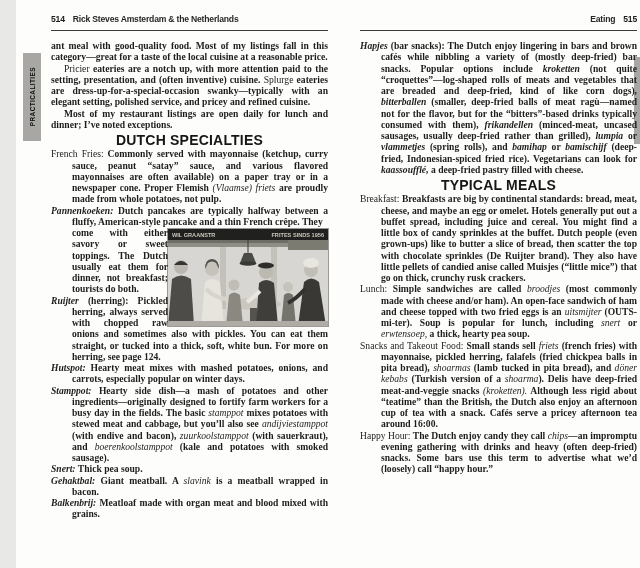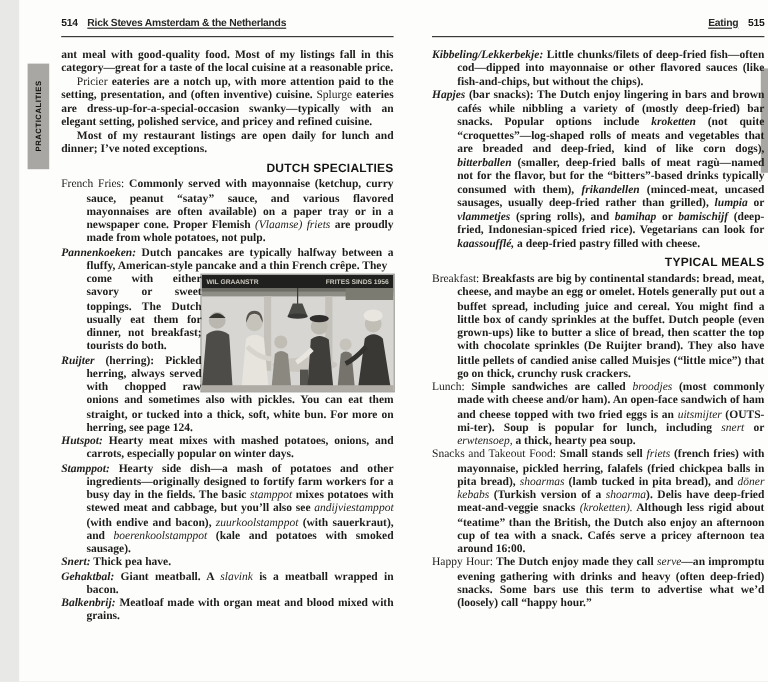--- a/index.html
+++ b/index.html
@@ -6,29 +6,29 @@
   .spread{position:relative;width:640px;height:568px;background:#fdfdfb;overflow:hidden;
           font-family:"Liberation Serif",serif;color:#1e1d1b;margin-left:16px;}
   .page{position:absolute;top:14px;width:277px;}
   .page.left{left:35px;}
   .page.right{left:344px;}
   .pg-header{display:flex;align-items:baseline;gap:8px;
              font-family:"Liberation Sans",sans-serif;font-size:8.6px;
              letter-spacing:-0.2px;color:#1b1b1a;
              border-bottom:1.6px solid #3a3a38;padding-bottom:4px;height:12px;}
   .pg-header .num{font-weight:bold;}
-  .pg-header .ttl{font-weight:bold;color:#272725;text-decoration:underline;}
+  .pg-header .ttl{font-weight:bold;color:#272725;}
   .page.right .pg-header{justify-content:flex-end;}
   .blocks{margin-top:9px;font-size:9.6px;line-height:11.25px;text-align:justify;}
   .blocks p{margin:0;}
   p.para.ind{text-indent:13px;}
   p.entry{padding-left:21px;text-indent:-21px;}
   p.entry.cont{text-indent:0;}
-  .sec-h{font-family:"Liberation Sans",sans-serif;font-weight:bold;font-size:10px;
-         letter-spacing:0.2px;color:#161614;margin:5px 0 2px;text-align:right;}
+  .sec-h{font-family:"Liberation Sans",sans-serif;font-weight:bold;font-size:14px;
+         letter-spacing:0.2px;color:#161614;margin:5px 0 2px;text-align:center;}
   .r-n{font-style:normal;font-weight:bold;}
   .r-i{font-style:italic;}
   .r-b{font-weight:normal;}
   .r-bi{font-weight:bold;font-style:italic;}
   .tab{position:absolute;background:#a8a7a3;display:flex;align-items:center;justify-content:center;}
   .tab.tleft{left:7px;top:53px;width:18px;height:88px;}
   .tab.tright{right:5px;top:57px;width:17px;height:87px;}
   .tab span{font-family:"Liberation Sans",sans-serif;font-weight:bold;font-size:6.4px;
             letter-spacing:0.45px;color:#0e0e0d;white-space:nowrap;}
   .tab.tleft span{writing-mode:vertical-rl;transform:rotate(180deg);}
@@ -108,35 +108,34 @@
 
         <rect width="160" height="11" fill="#20201e"></rect>
         <text x="4" y="8" font-family="Liberation Sans, sans-serif" font-size="5.6" font-weight="bold" fill="#c9c6bc">WIL GRAANSTR</text>
         <text x="156" y="8" text-anchor="end" font-family="Liberation Sans, sans-serif" font-size="5.6" font-weight="bold" fill="#c9c6bc">FRITES SINDS 1956</text>
       </svg>
     </figure>
         <p class="entry cont"><span class="r-n">come with either savory or sweet toppings. The Dutch usually eat them for dinner, not breakfast; tourists do both.</span></p>
         <p class="entry"><span class="r-bi">Ruijter</span><span class="r-n"> (herring): Pickled herring, always served with chopped raw onions and sometimes also with pickles. You can eat them straight, or tucked into a thick, soft, white bun. For more on herring, see page 124.</span></p>
         <p class="entry"><span class="r-bi">Hutspot:</span><span class="r-n"> Hearty meat mixes with mashed potatoes, onions, and carrots, especially popular on winter days.</span></p>
         <p class="entry"><span class="r-bi">Stamppot:</span><span class="r-n"> Hearty side dish—a mash of potatoes and other ingredients—originally designed to fortify farm workers for a busy day in the fields. The basic </span><span class="r-i">stamppot</span><span class="r-n"> mixes potatoes with stewed meat and cabbage, but you’ll also see </span><span class="r-i">andijviestamppot</span><span class="r-n"> (with endive and bacon), </span><span class="r-i">zuurkoolstamppot</span><span class="r-n"> (with sauerkraut), and </span><span class="r-i">boerenkoolstamppot</span><span class="r-n"> (kale and potatoes with smoked sausage).</span></p>
-        <p class="entry"><span class="r-bi">Snert:</span><span class="r-n"> Thick pea have.</span></p>
+        <p class="entry"><span class="r-bi">Snert:</span><span class="r-n"> Thick pea soup.</span></p>
         <p class="entry"><span class="r-bi">Gehaktbal:</span><span class="r-n"> Giant meatball. A </span><span class="r-i">slavink</span><span class="r-n"> is a meatball wrapped in bacon.</span></p>
         <p class="entry"><span class="r-bi">Balkenbrij:</span><span class="r-n"> Meatloaf made with organ meat and blood mixed with grains.</span></p>
       </div>
   </div>
 
   <div class="page right">
     <div class="pg-header">
       <span class="ttl">Eating</span>
       <span class="num">515</span>
     </div>
     <div class="blocks">
-        <p class="entry"><span class="r-bi">Kibbeling/Lekkerbekje:</span><span class="r-n"> Little chunks/filets of deep-fried fish—often cod—dipped into mayonnaise or other flavored sauces (like fish-and-chips, but without the chips).</span></p>
         <p class="entry"><span class="r-bi">Hapjes</span><span class="r-n"> (bar snacks): The Dutch enjoy lingering in bars and brown cafés while nibbling a variety of (mostly deep-fried) bar snacks. Popular options include </span><span class="r-bi">kroketten</span><span class="r-n"> (not quite “croquettes”—log-shaped rolls of meats and vegetables that are breaded and deep-fried, kind of like corn dogs), </span><span class="r-bi">bitterballen</span><span class="r-n"> (smaller, deep-fried balls of meat ragù—named not for the flavor, but for the “bitters”-based drinks typically consumed with them), </span><span class="r-bi">frikandellen</span><span class="r-n"> (minced-meat, uncased sausages, usually deep-fried rather than grilled), </span><span class="r-bi">lumpia</span><span class="r-n"> or </span><span class="r-bi">vlammetjes</span><span class="r-n"> (spring rolls), and </span><span class="r-bi">bamihap</span><span class="r-n"> or </span><span class="r-bi">bamischijf</span><span class="r-n"> (deep-fried, Indonesian-spiced fried rice). Vegetarians can look for </span><span class="r-bi">kaassoufflé,</span><span class="r-n"> a deep-fried pastry filled with cheese.</span></p>
         <div class="sec-h">TYPICAL MEALS</div>
         <p class="entry"><span class="r-b">Breakfast:</span><span class="r-n"> Breakfasts are big by continental standards: bread, meat, cheese, and maybe an egg or omelet. Hotels generally put out a buffet spread, including juice and cereal. You might find a little box of candy sprinkles at the buffet. Dutch people (even grown-ups) like to butter a slice of bread, then scatter the top with chocolate sprinkles (De Ruijter brand). They also have little pellets of candied anise called Muisjes (“little mice”) that go on thick, crunchy rusk crackers.</span></p>
         <p class="entry"><span class="r-b">Lunch:</span><span class="r-n"> Simple sandwiches are called </span><span class="r-i">broodjes</span><span class="r-n"> (most commonly made with cheese and/or ham). An open-face sandwich of ham and cheese topped with two fried eggs is an </span><span class="r-i">uitsmijter</span><span class="r-n"> (OUTS-mi-ter). Soup is popular for lunch, including </span><span class="r-i">snert</span><span class="r-n"> or </span><span class="r-i">erwtensoep,</span><span class="r-n"> a thick, hearty pea soup.</span></p>
         <p class="entry"><span class="r-b">Snacks and Takeout Food:</span><span class="r-n"> Small stands sell </span><span class="r-i">friets</span><span class="r-n"> (french fries) with mayonnaise, pickled herring, falafels (fried chickpea balls in pita bread), </span><span class="r-i">shoarmas</span><span class="r-n"> (lamb tucked in pita bread), and </span><span class="r-i">döner kebabs</span><span class="r-n"> (Turkish version of a </span><span class="r-i">shoarma</span><span class="r-n">). Delis have deep-fried meat-and-veggie snacks </span><span class="r-i">(kroketten).</span><span class="r-n"> Although less rigid about “teatime” than the British, the Dutch also enjoy an afternoon cup of tea with a snack. Cafés serve a pricey afternoon tea around 16:00.</span></p>
-        <p class="entry"><span class="r-b">Happy Hour:</span><span class="r-n"> The Dutch enjoy made they call </span><span class="r-i">serve</span><span class="r-n">—an impromptu evening gathering with drinks and heavy (often deep-fried) snacks. Some bars use this term to advertise what we’d (loosely) call “happy hour.”</span></p>
+        <p class="entry"><span class="r-b">Happy Hour:</span><span class="r-n"> The Dutch enjoy candy they call </span><span class="r-i">chips</span><span class="r-n">—an impromptu evening gathering with drinks and heavy (often deep-fried) snacks. Some bars use this term to advertise what we’d (loosely) call “happy hour.”</span></p>
       </div>
   </div>
 
 </div>
 
 </body></html>

